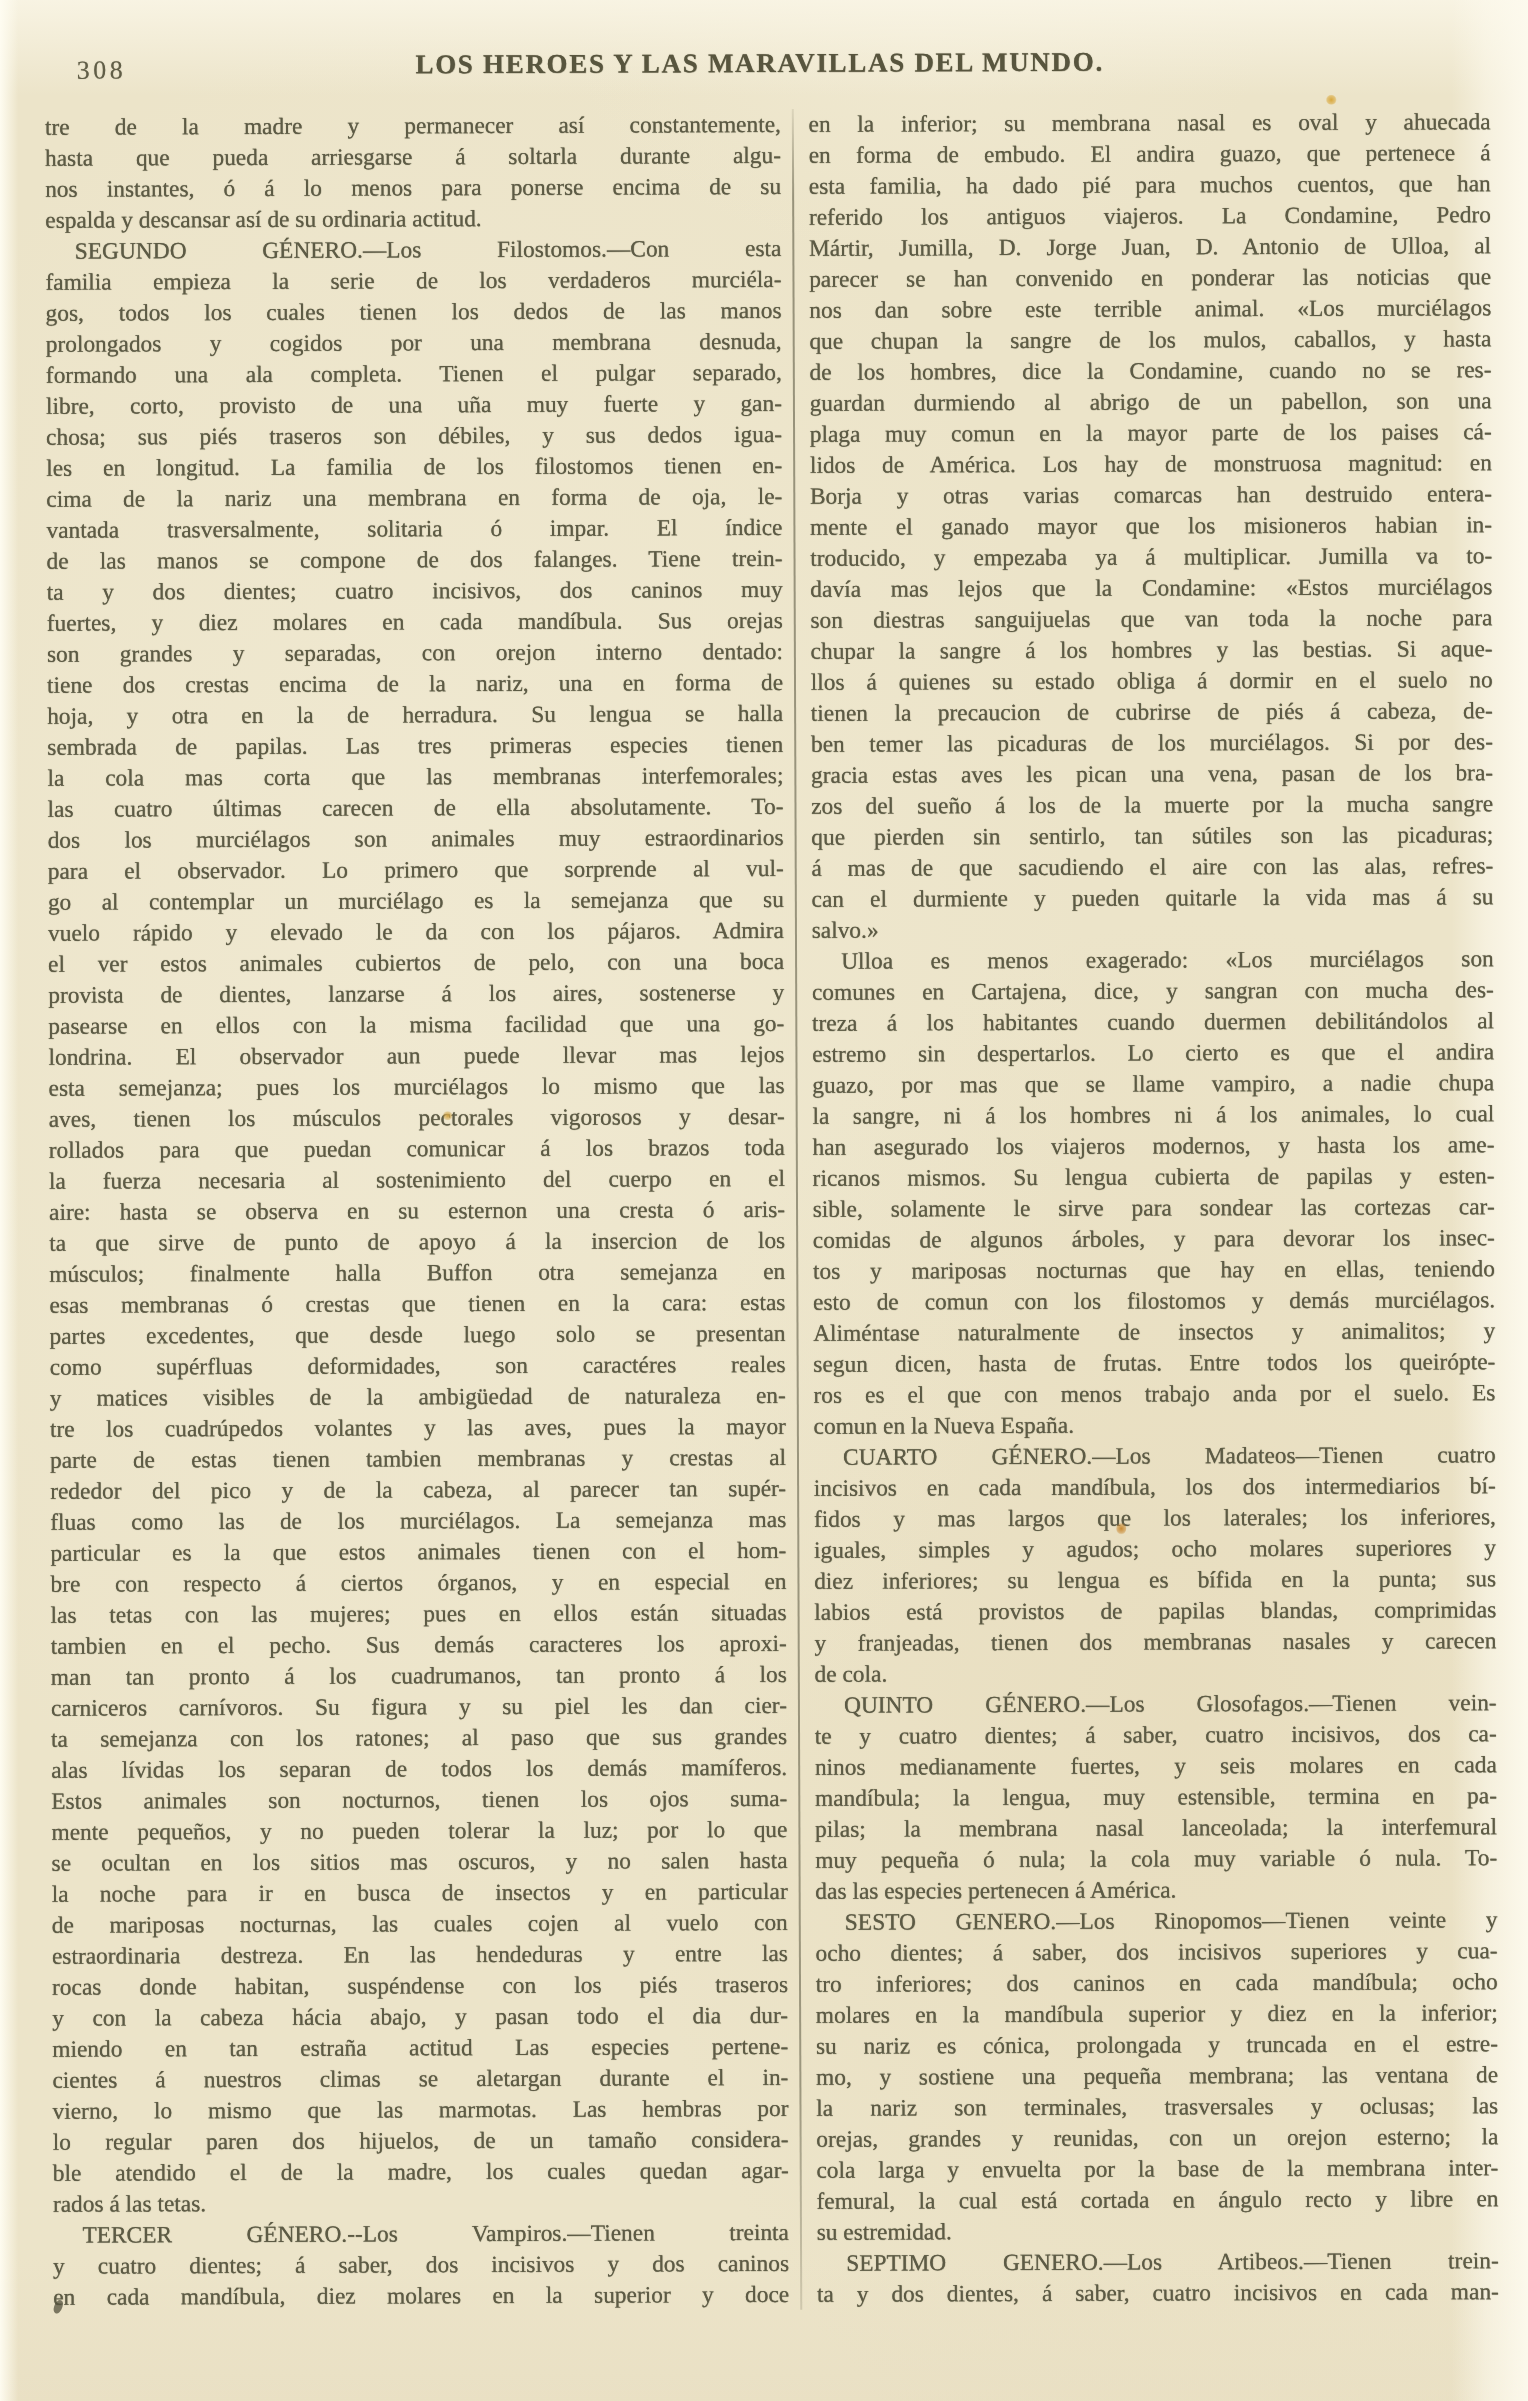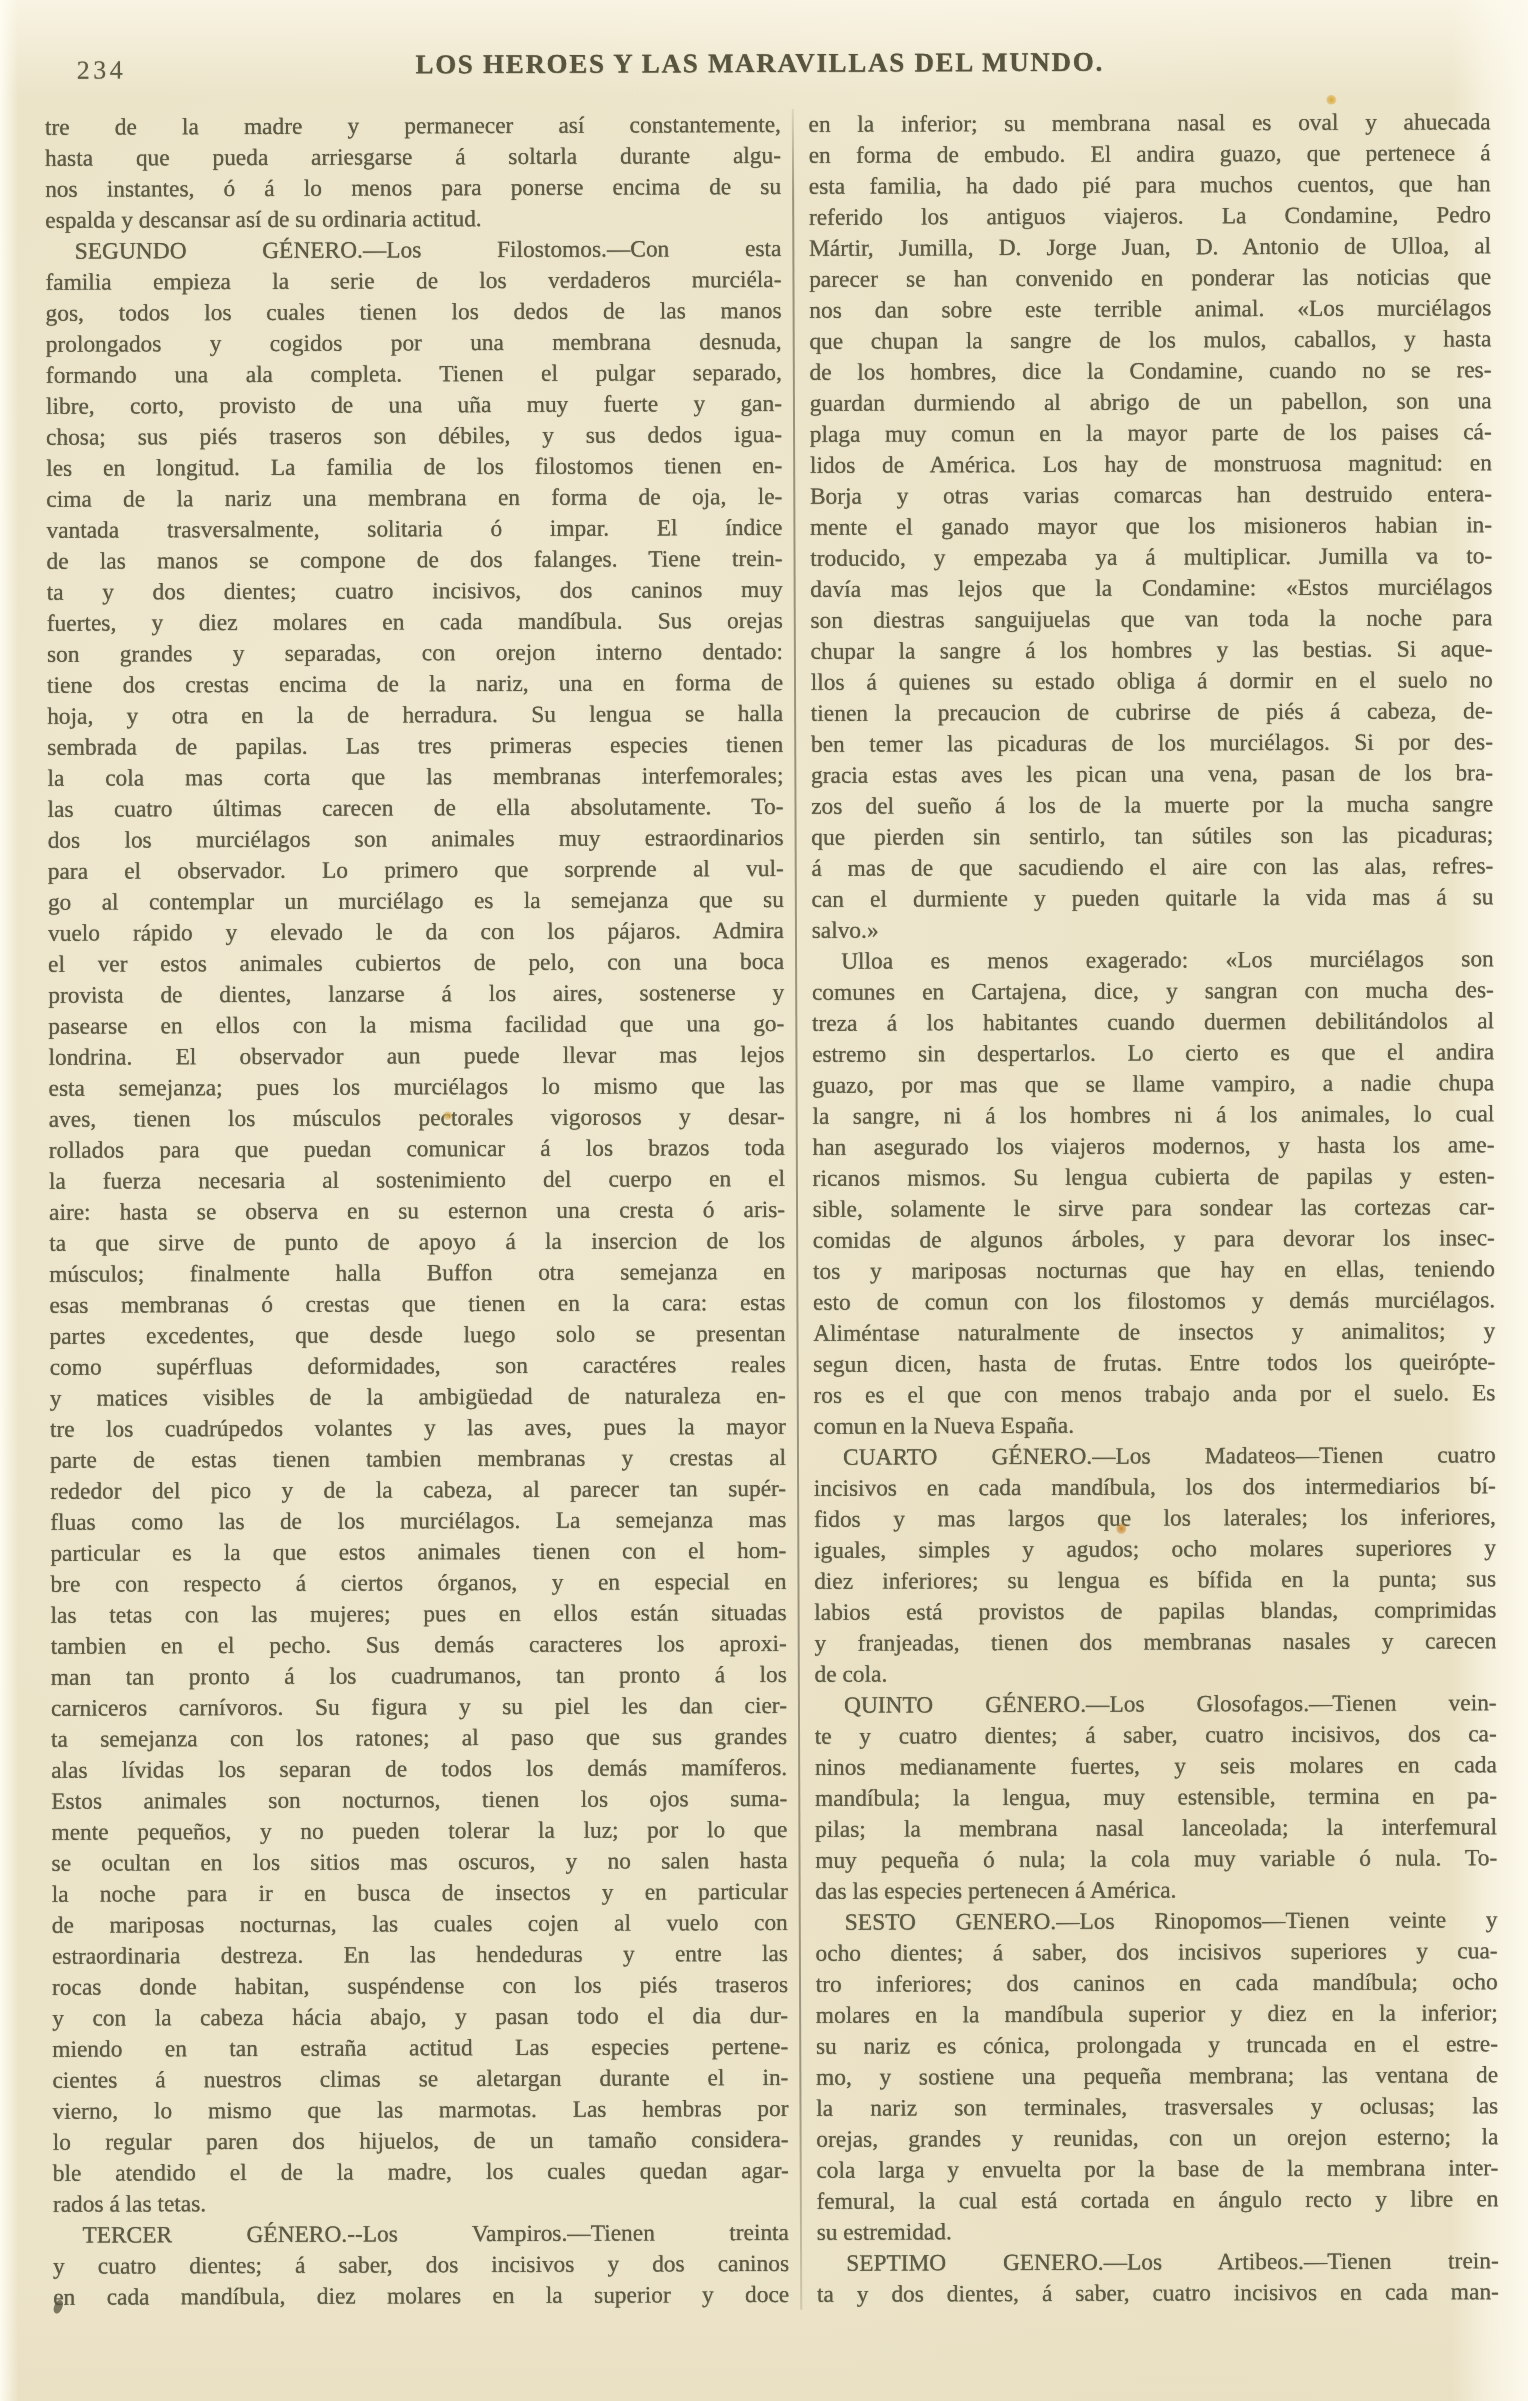--- a/index.html
+++ b/index.html
@@ -70,21 +70,21 @@
     transform:rotate(18deg);
   }
 </style>
 </head>
 <body>
 
 <div class="book-page">
   <div class="page-inner">
 
     <div class="page-header">
-      <span class="page-number">234</span>
+      <span class="page-number">308</span>
       <div class="header-title">LOS HEROES Y LAS MARAVILLAS DEL MUNDO.</div>
     </div>
 
     <div class="columns">
       <div class="col col-left">
           <div class="line">tre de la madre y permanecer así constantemente,</div>
           <div class="line">hasta que pueda arriesgarse á soltarla durante algu-</div>
           <div class="line">nos instantes, ó á lo menos para ponerse encima de su</div>
           <div class="line para-end">espalda y descansar así de su ordinaria actitud.</div>
           <div class="line indent">SEGUNDO GÉNERO.—Los Filostomos.—Con esta</div>

